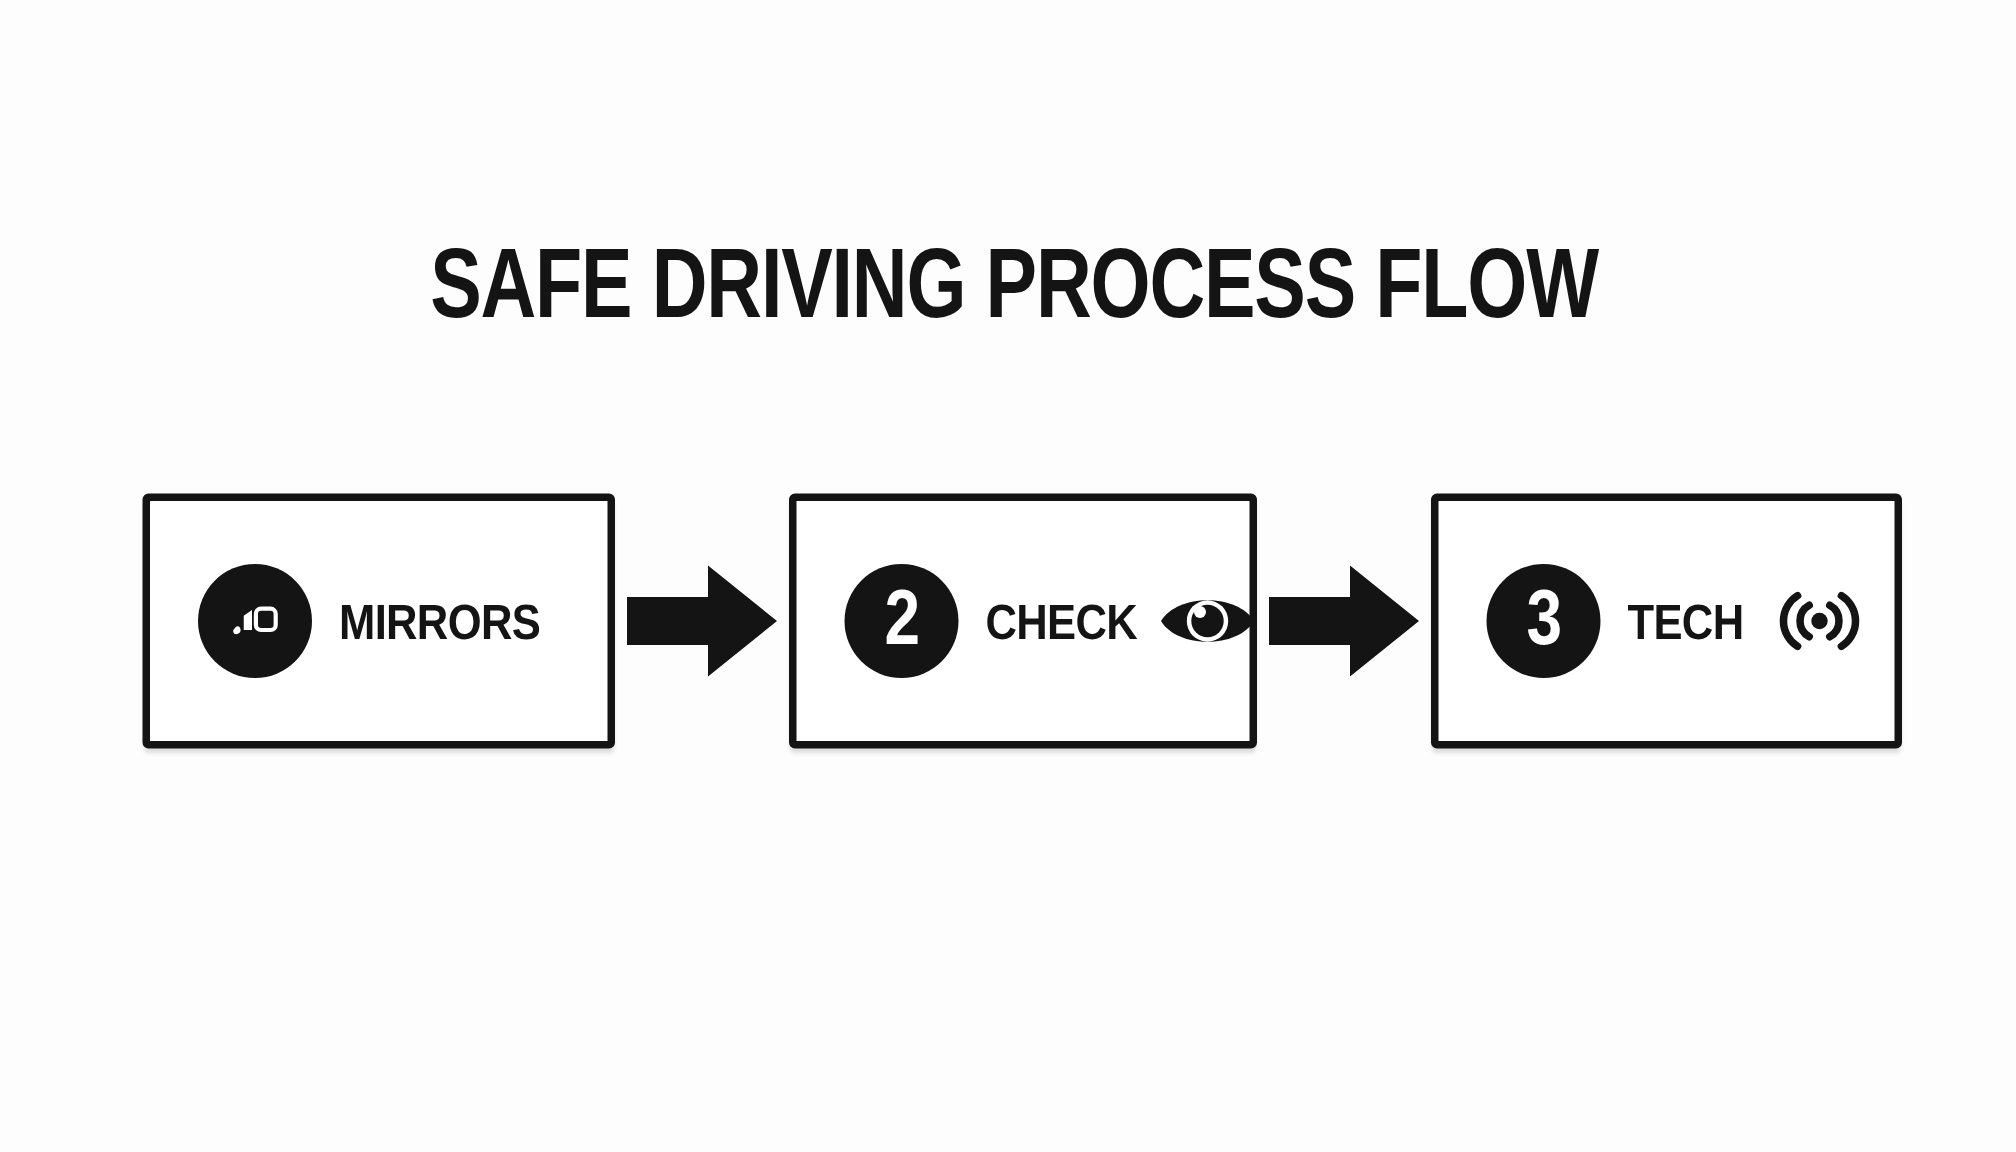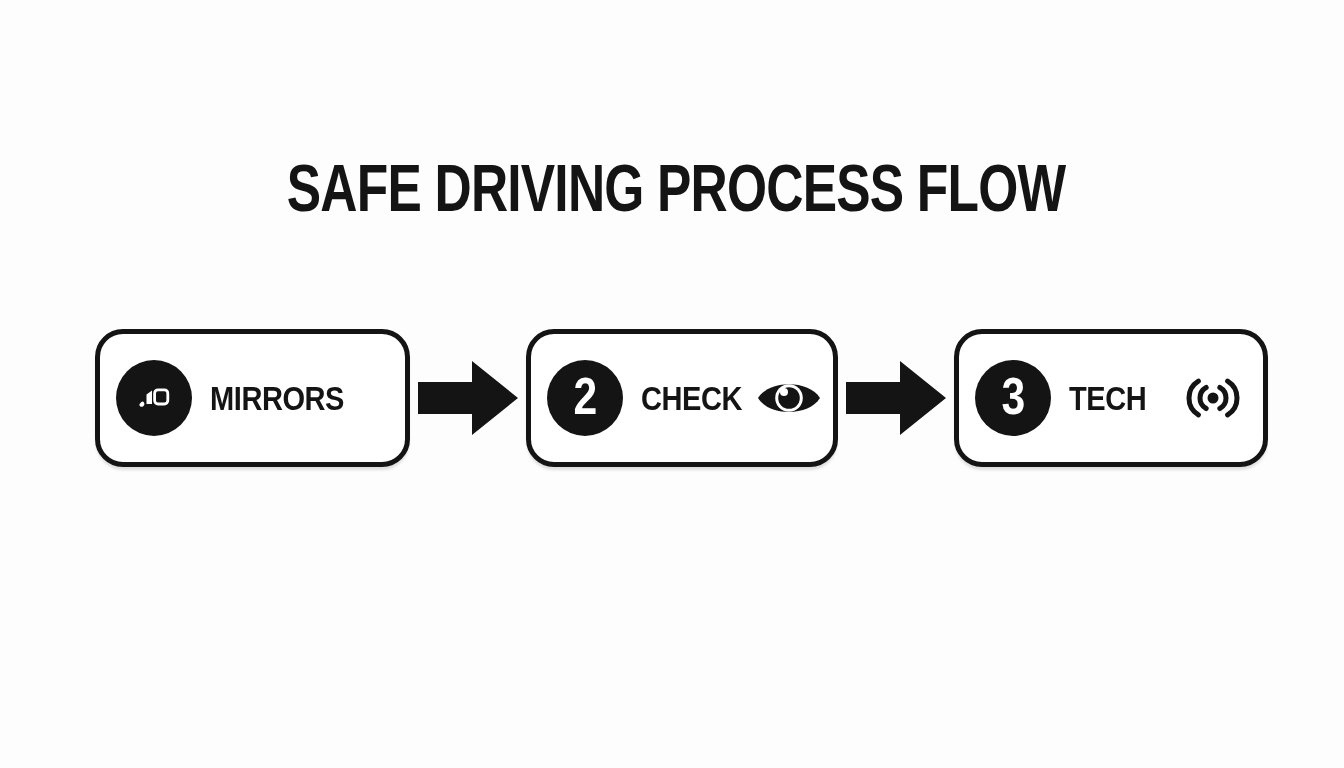--- a/index.html
+++ b/index.html
@@ -41,27 +41,27 @@
 
   
   .flow {
     position: absolute;
     left: 95px;
     top: 329px;
     display: flex;
     align-items: center;
   }
   .node {
-    height: 138px;
+    height: 170px;
     border: 5px solid var(--ink);
-    border-radius: 28px;
+    border-radius: 4px;
     background: var(--node-fill);
     display: flex;
     align-items: center;
-    padding: 0 18px 0 16px;
+    padding: 0 18px 0 32px;
     box-shadow: 0 4px 3px -1px rgba(0,0,0,0.13);
   }
   .node-1 { width: 315px; }
   .node-2 { width: 312px; }
   .node-3 { width: 314px; }
 
   .badge {
     flex: 0 0 auto;
     width: 76px;
     height: 76px;

